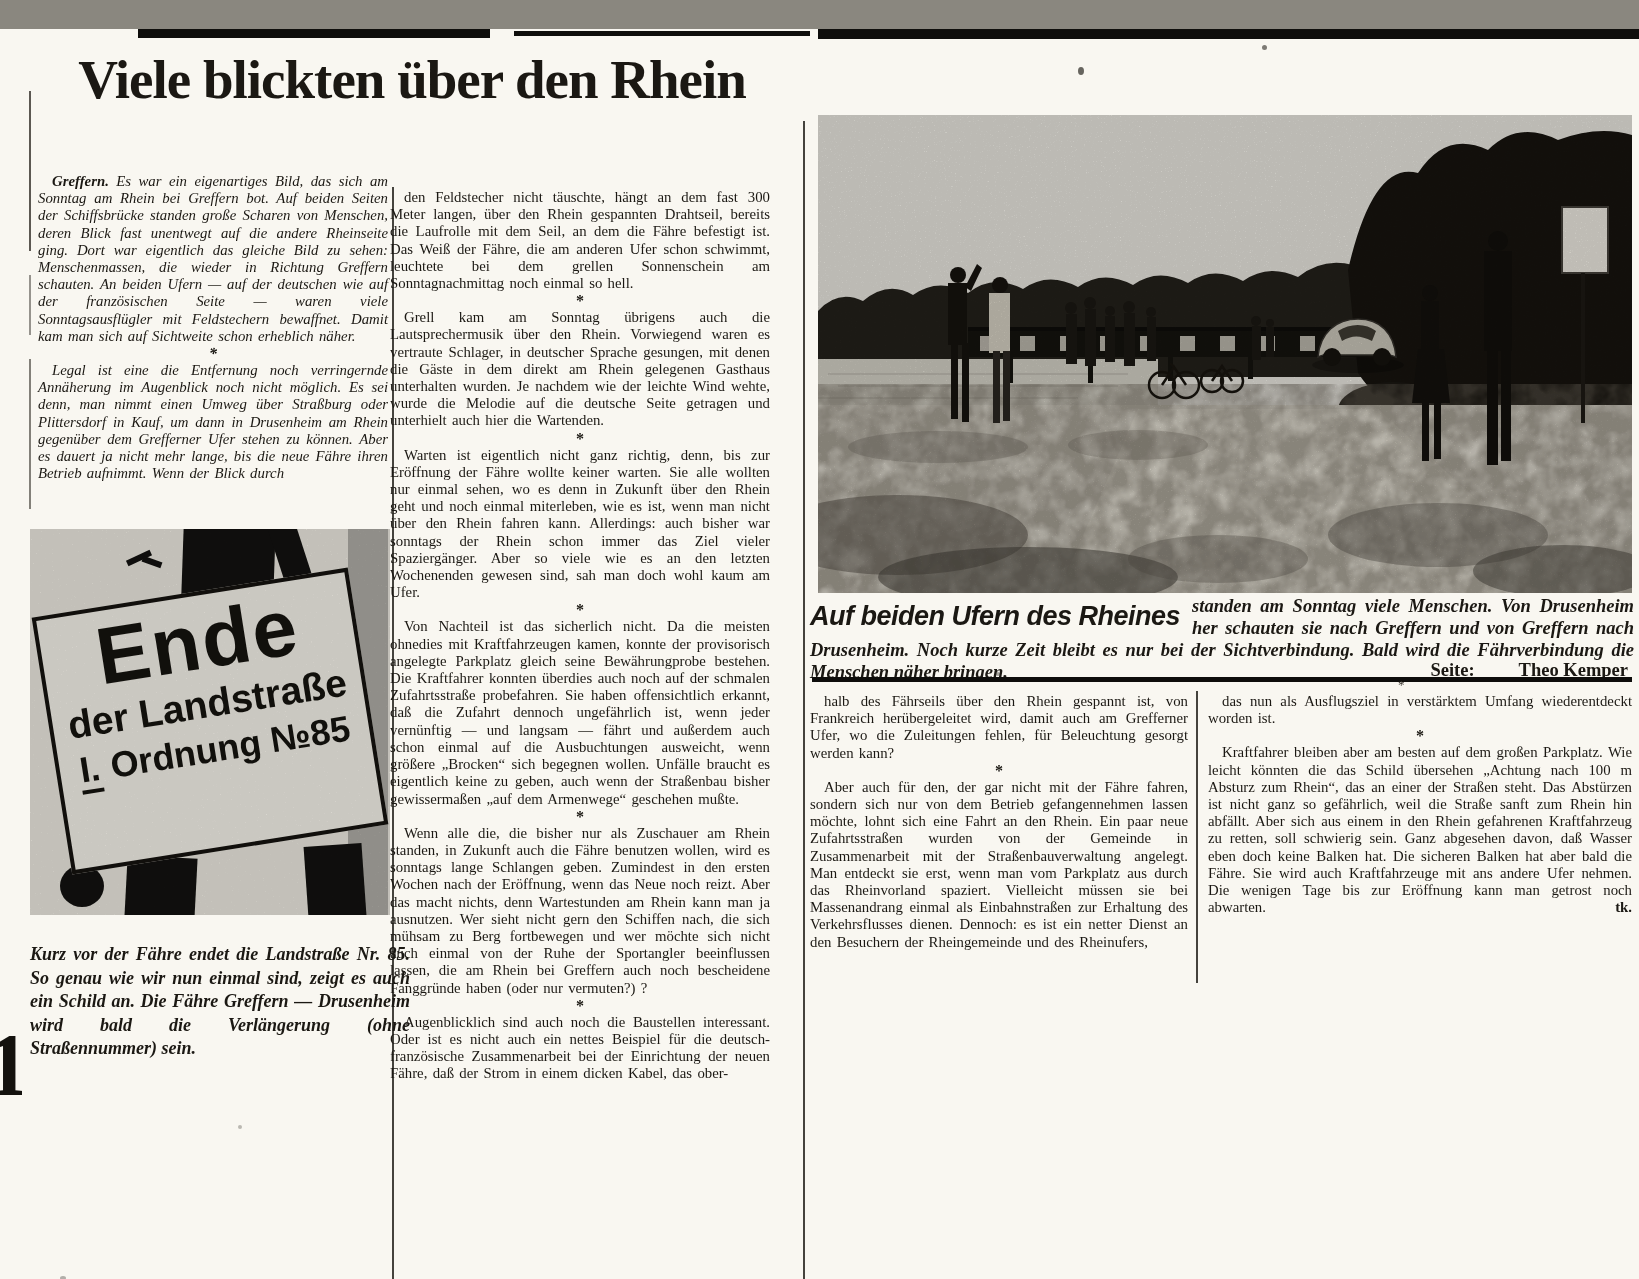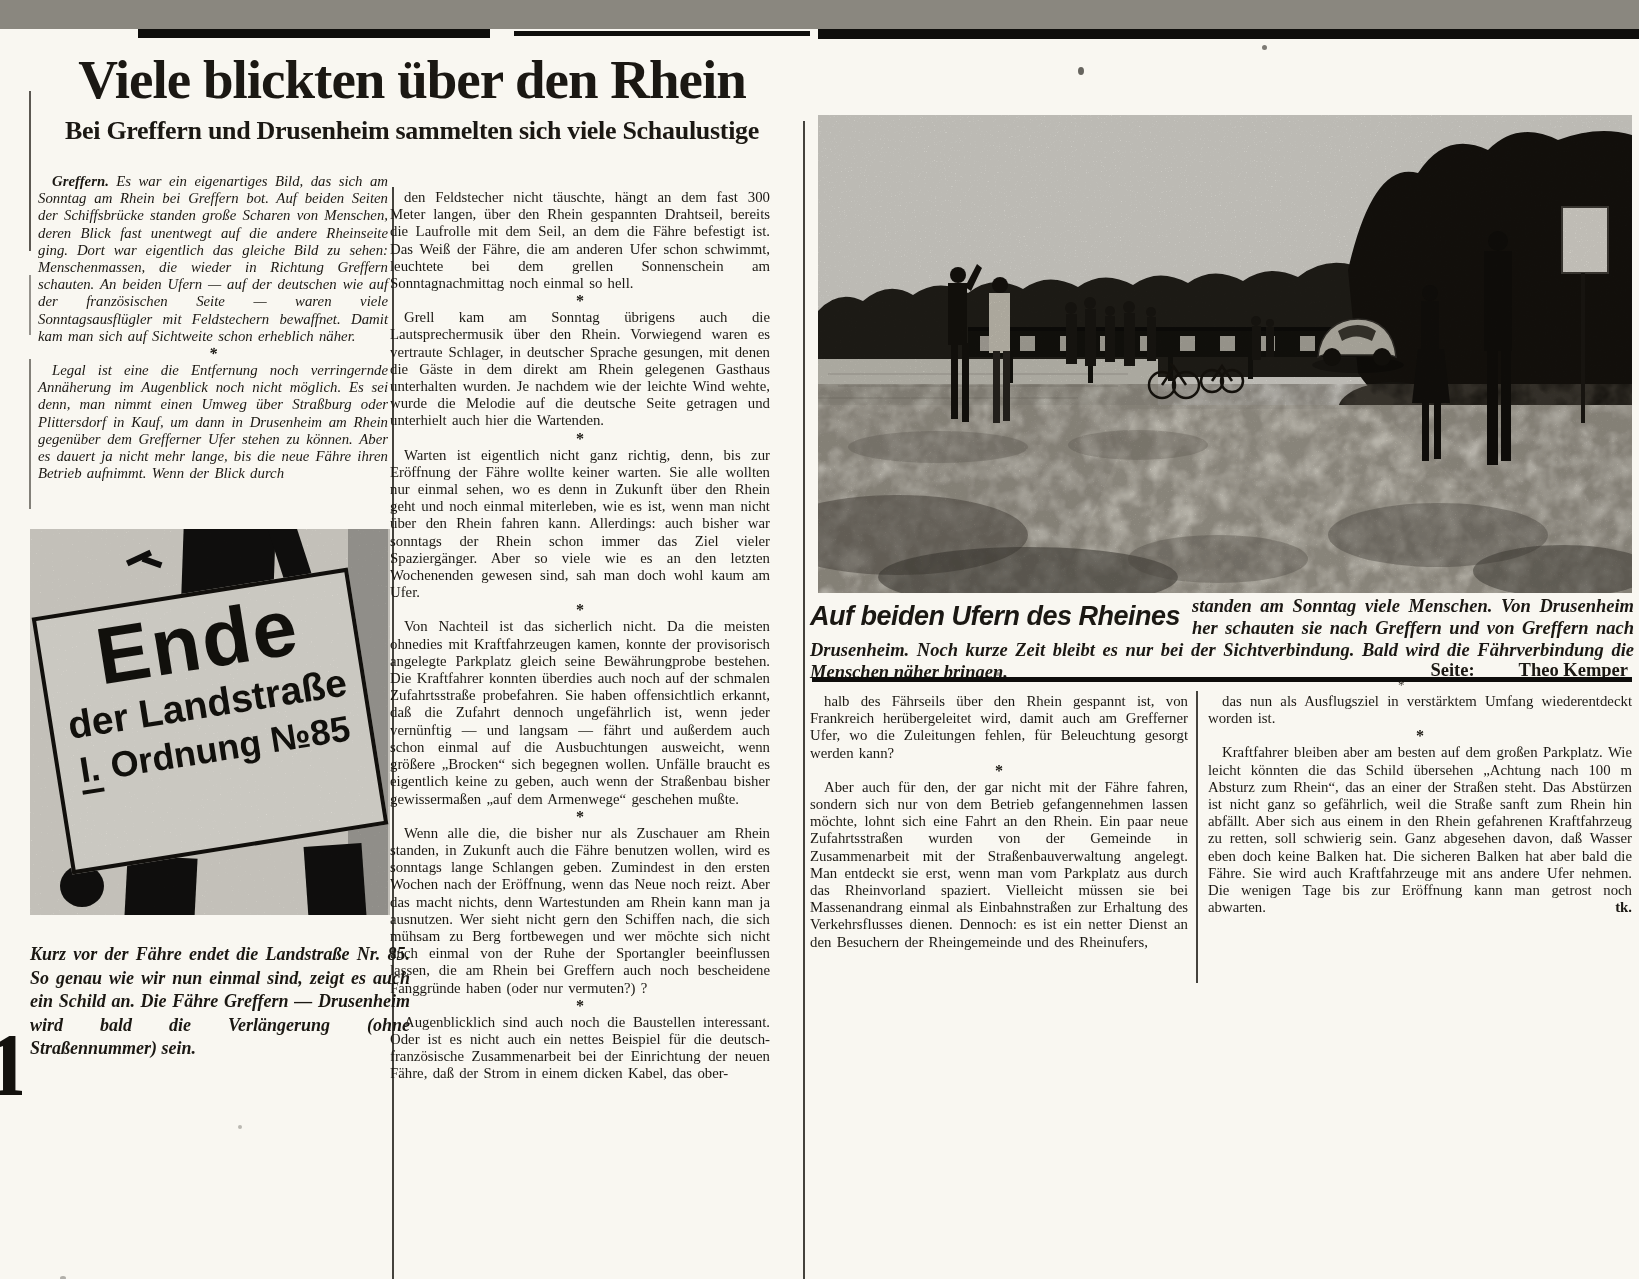--- a/index.html
+++ b/index.html
@@ -56,21 +56,20 @@
   <div class="bar" style="left:138px;top:0;width:352px;height:9px;"></div>
   <div class="bar" style="left:514px;top:2px;width:296px;height:5px;"></div>
   <div class="bar" style="left:818px;top:0;width:821px;height:10px;"></div>
 
   <div class="lmark" style="left:29px;top:62px;width:2px;height:160px;opacity:.8;"></div>
   <div class="lmark" style="left:29px;top:246px;width:2px;height:60px;opacity:.5;"></div>
   <div class="lmark" style="left:29px;top:330px;width:2px;height:150px;opacity:.6;"></div>
 
   <div class="headline">
     <div class="hl1">Viele blickten über den Rhein</div>
-    <div class="subhead">Bei Greffern und Drusenheim sammelten sich viele Schaulustige</div>
   </div>
 
   <div class="vrule" style="left:392px;top:158px;height:1121px;opacity:.85;"></div>
   <div class="vrule" style="left:803px;top:92px;height:1187px;opacity:.85;"></div>
   <div class="vrule" style="left:1196px;top:662px;height:292px;opacity:.85;"></div>
 
   <div class="col col1">
     <p class="lead"><b>Greffern.</b> <span>Es war ein eigenartiges Bild, das sich am Sonntag am Rhein bei Greffern bot. Auf beiden Seiten der Schiffsbrücke standen große Scharen von Menschen, deren Blick fast unentwegt auf die andere Rheinseite ging. Dort war eigentlich das gleiche Bild zu sehen: Menschenmassen, die wieder in Richtung Greffern schauten. An beiden Ufern — auf der deutschen wie auf der französischen Seite — waren viele Sonntagsausflügler mit Feldstechern bewaffnet. Damit kam man sich auf Sichtweite schon erheblich näher.</span></p>
     <div class="star">*</div>
     <p>Legal ist eine die Entfernung noch verringernde Annäherung im Augenblick noch nicht möglich. Es sei denn, man nimmt einen Umweg über Straßburg oder Plittersdorf in Kauf, um dann in Drusenheim am Rhein gegenüber dem Grefferner Ufer stehen zu können. Aber es dauert ja nicht mehr lange, bis die neue Fähre ihren Betrieb aufnimmt. Wenn der Blick durch</p>

